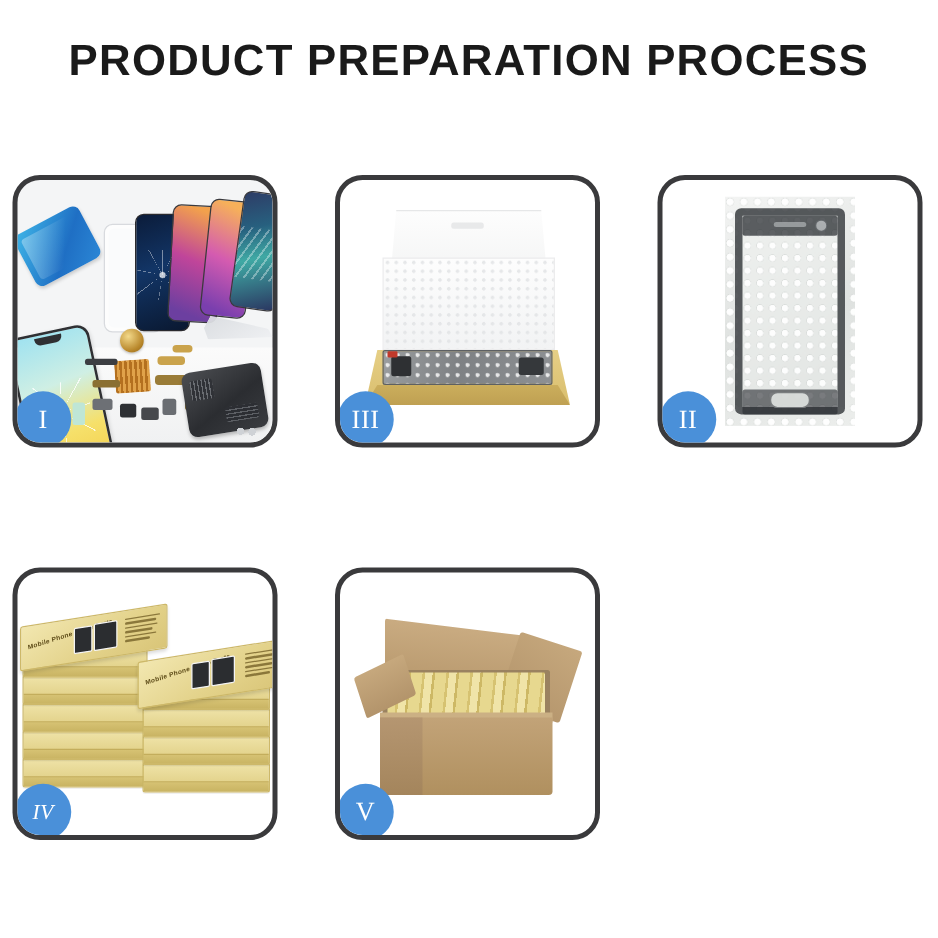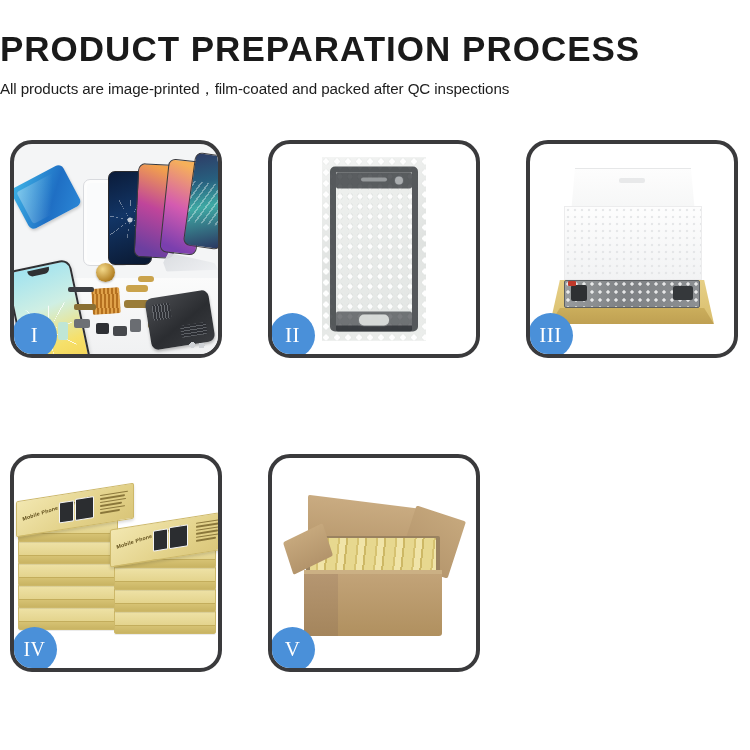--- a/index.html
+++ b/index.html
@@ -5,21 +5,21 @@
   html,body{margin:0;padding:0;}
   body{
     width:750px;height:750px;
     background:#ffffff;
     font-family:"Liberation Sans", sans-serif;
     overflow:hidden;
   }
   .page{position:relative;width:750px;height:750px;}
 
   
-  .header{padding-top:31px;}
+  .header{text-align:center;padding-top:31px;}
   .title{
     font-size:35px;
     font-weight:700;
     letter-spacing:1.0px;
     color:#1a1a1a;
     line-height:1;
     font-family:"Liberation Sans", sans-serif;
     white-space:nowrap;
   }
   .subtitle{
@@ -61,21 +61,21 @@
     width:45px;height:45px;
     border-radius:50%;
     background:#4a90d9;
     color:#ffffff;
     display:flex;align-items:center;justify-content:center;
     font-family:"Liberation Serif", serif;
     font-size:21px;
     letter-spacing:0.5px;
     z-index:9;
   }
-  .badge.wide{font-size:20px;}
+  .badge.wide{font-size:17px;font-style:italic;}
 
   
   .p1{background:#f4f5f6;}
   .p1 .floor{
     position:absolute;left:0;right:0;top:64%;height:36%;
     background:linear-gradient(#fbfbfb,#f0f1f2);
   }
   .ph{position:absolute;border-radius:7px;}
   
   .ph.a{ 
@@ -407,21 +407,20 @@
     z-index:-1;
   }
 </style>
 </head>
 <body>
 
 <div class="page">
 
   <div class="header">
     <div class="title">PRODUCT PREPARATION PROCESS</div>
-    <div class="subtitle">All products are image-printed，film-coated and packed after QC inspections</div>
   </div>
 
   <div class="grid">
 
     <div class="card p1">
       <div class="card-media">
         <div class="floor"></div>
         <div class="ph a"></div>
         <div class="ph b"></div>
         <div class="ph c">
@@ -449,47 +448,47 @@
         <div class="part s9"></div>
         <div class="part s10"></div>
         <div class="part s11"></div>
         <div class="logic"></div>
         <div class="tweez"></div>
         <div class="screws"></div>
       </div>
       <div class="badge">I</div>
     </div>
 
-    <div class="card p2">
-      <div class="card-media">
-        <div class="bwrap">
-          <div class="glass"></div>
-          <div class="topbar"></div>
-          <div class="spk"></div>
-          <div class="cam"></div>
-          <div class="botbar"></div>
-          <div class="home"></div>
-        </div>
-      </div>
-      <div class="badge">II</div>
-    </div>
-
     <div class="card p3">
       <div class="card-media">
         <div class="b3">
           <div class="lidback"></div>
           <div class="lidtab"></div>
           <div class="foam"></div>
           <div class="tray"></div>
           <div class="screen"></div>
           <div class="redtag"></div>
           <div class="trayfront"></div>
         </div>
       </div>
       <div class="badge">III</div>
+    </div>
+
+    <div class="card p2">
+      <div class="card-media">
+        <div class="bwrap">
+          <div class="glass"></div>
+          <div class="topbar"></div>
+          <div class="spk"></div>
+          <div class="cam"></div>
+          <div class="botbar"></div>
+          <div class="home"></div>
+        </div>
+      </div>
+      <div class="badge">II</div>
     </div>
 
     <div class="card p4">
       <div class="card-media">
         <div class="stack">
           <div class="sb l5">
               <div class="edge"></div>
             </div>
           <div class="sb l4">
               <div class="edge"></div>

